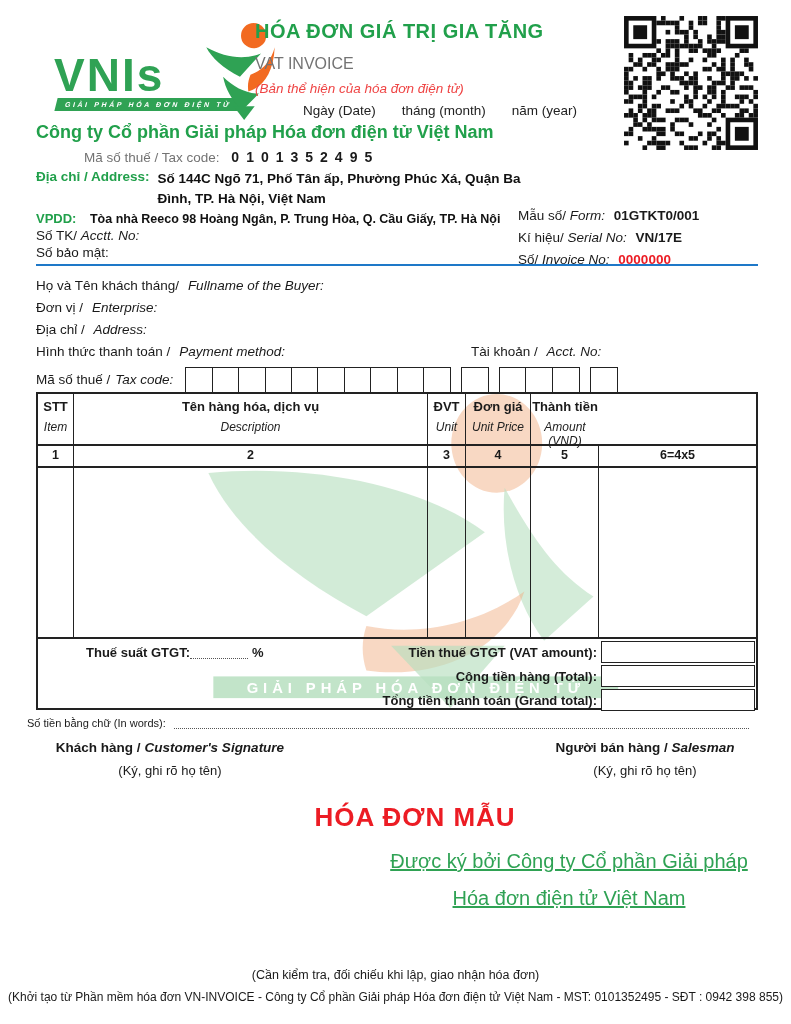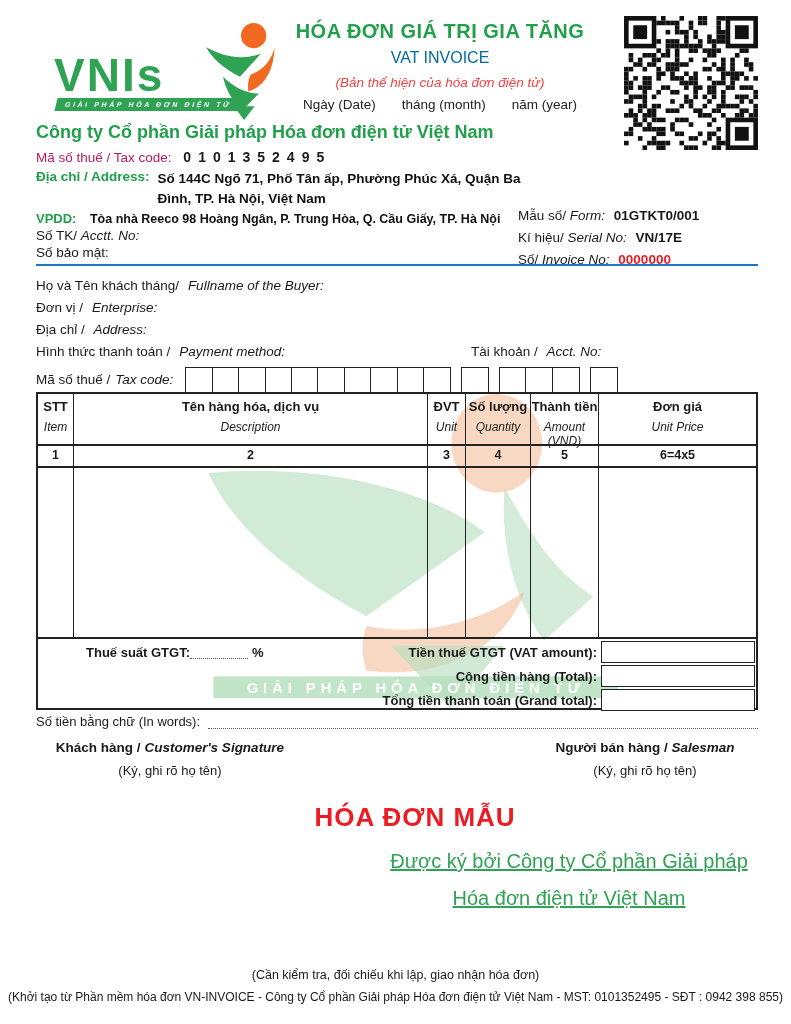--- a/index.html
+++ b/index.html
@@ -10,34 +10,34 @@
   
   .logo { position:absolute; left:52px; top:28px; width:220px; height:92px; }
   .logo-vnis { position:absolute; left:2px; top:20px; font-size:46px; font-weight:bold;
                color:#2fa254; letter-spacing:2px; }
   .logo-badge { position:absolute; left:4px; top:70px; background:#2fa254; color:#fff;
                 font-size:7px; font-weight:bold; letter-spacing:2.6px; padding:3px 9px;
                 transform:skewX(-14deg); white-space:nowrap; }
   .logo-figure { position:absolute; left:148px; top:-6px; }
 
   
-  .title-block { position:absolute; left:255px; top:20px; width:370px; text-align:center; }
+  .title-block { position:absolute; left:255px; top:20px; width:370px; }
   .inv-title { font-size:20px; font-weight:bold; color:#21a04b; letter-spacing:.5px; }
-  .inv-sub { font-size:16px; color:#0369a1; margin-top:6px; }
+  .inv-sub { font-size:16px; color:#737373; margin-top:12px; }
   .inv-note { font-size:13.5px; font-style:italic; color:#ef4444; margin-top:8px; }
   .inv-date { font-size:13.5px; color:#222; margin-top:7px; display:flex; justify-content:center; gap:26px; }
 
   
   .qr { position:absolute; left:618px; top:10px; width:146px; height:146px; background:#fff; }
 
   
   .seller { position:absolute; left:36px; top:122px; width:490px; font-size:13.5px; }
   .seller .company { font-size:18px; font-weight:bold; color:#21a04b; margin-bottom:4px; }
   .row { line-height:20px; }
-  .lab-green-light { color:#be185d; }
+  .lab-green-light { color:#737373;margin-left:48px; }
   .lab-green { color:#21a04b; font-weight:bold; }
   .val-bold { font-weight:bold; color:#111; }
   .taxdigits { font-weight:bold; font-size:14px; letter-spacing:7px; margin-left:8px; }
   .addr-row { display:flex; margin-top:1px; }
   .addr-row .lab-green { white-space:nowrap; margin-right:8px; }
   .addr-val { width:400px; line-height:20px; }
   .vpdd-row { margin-top:2px; font-size:12.5px; white-space:nowrap; }
   .vpdd-row .lab-green { margin-right:10px; font-size:13px; }
   .plain-row { margin-top:2px; }
   .it { font-style:italic; }
@@ -78,22 +78,22 @@
   .totals { position:relative; z-index:1; border-top:2px solid #222; height:73px; padding-top:1px; }
   .t-row { display:flex; align-items:center; height:24px; }
   .t-left { flex:1; display:flex; align-items:center; }
   .t-label { flex:1; text-align:right; font-weight:bold; font-size:13px; padding-right:4px; }
   .t-box { width:154px; height:22px; border:1.6px solid #222; background:#fff; margin-right:1px; }
   .vat-rate { font-weight:bold; font-size:13px; margin-left:48px; }
   .vat-dots { display:inline-block; width:58px; border-bottom:1.5px dotted #555; height:14px; }
   .vat-pct { font-weight:bold; font-size:13px; margin-left:4px; }
 
   
-  .inwords { position:absolute; left:36px; top:714px; width:722px; display:flex; align-items:flex-end;
-             font-size:13px;text-align:center; }
+  .inwords { position:absolute; left:27px; top:714px; width:722px; display:flex; align-items:flex-end;
+             font-size:11px;text-align:center; }
   .inwords .dots { flex:1; border-bottom:1.5px dotted #555; height:15px; margin-left:8px; }
 
   .sig { position:absolute; top:740px; width:280px; text-align:center; }
   .sig-left { left:30px; } .sig-right { left:505px; }
   .sig-title { font-size:13.5px; font-weight:bold; }
   .sig-title .en { font-style:italic; }
   .sig-note { font-size:13px; margin-top:8px; }
 
   .stamp { position:absolute; left:0; top:802px; width:830px; text-align:center;
            font-size:26px; font-weight:bold; color:#ec1c24; letter-spacing:1px; }
@@ -556,30 +556,26 @@
       </div>
       <div class="hcell">
         <span class="h-vi">Tên hàng hóa, dịch vụ</span>
         <span class="h-en">Description</span>
       </div>
       <div class="hcell">
         <span class="h-vi">ĐVT</span>
         <span class="h-en">Unit</span>
       </div>
       <div class="hcell">
-        <span class="h-vi">Số lượng</span>
-        <span class="h-en">Quantity</span>
+        <span class="h-vi">Đơn giá</span>
+        <span class="h-en">Unit Price</span>
       </div>
       <div class="hcell">
         <span class="h-vi">Thành tiền</span>
         <span class="h-en">Amount (VND)</span>
-      </div>
-      <div class="hcell">
-        <span class="h-vi">Đơn giá</span>
-        <span class="h-en">Unit Price</span>
       </div>
     </div>
 
     <div class="tgrid num-row">
       <div class="hcell">1</div>
       <div class="hcell">2</div>
       <div class="hcell">3</div>
       <div class="hcell">4</div>
       <div class="hcell">5</div>
       <div class="hcell">6=4x5</div>

